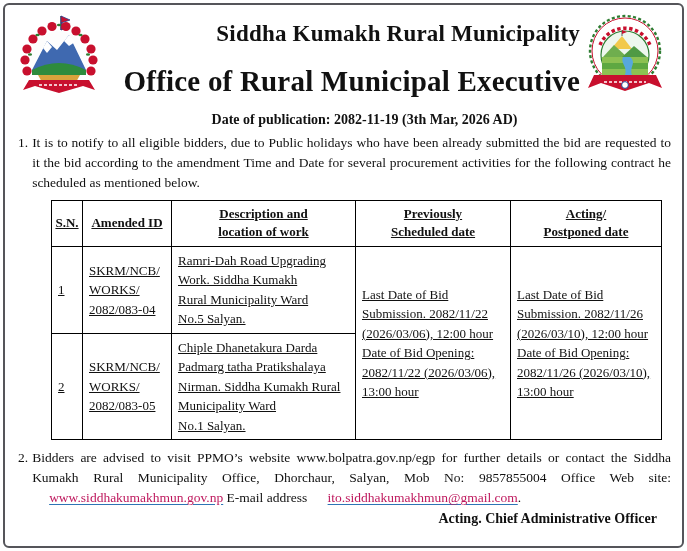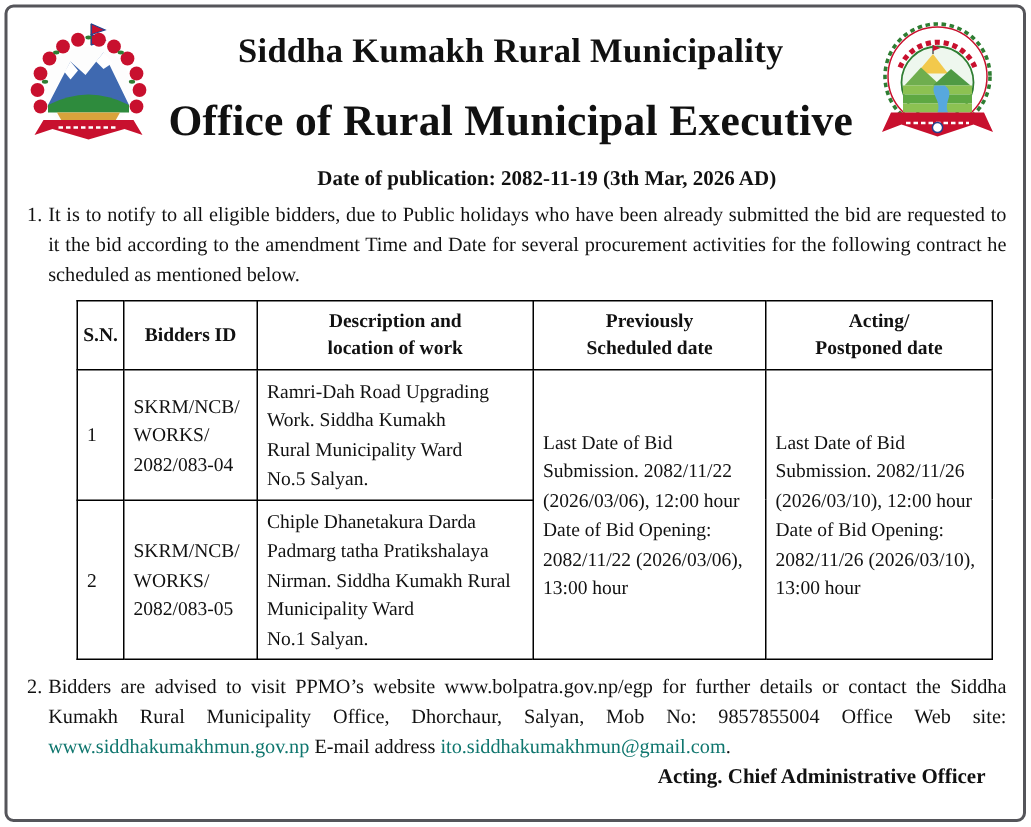--- a/index.html
+++ b/index.html
@@ -1,43 +1,43 @@
 <!DOCTYPE html>
 <html><head>
 <meta charset="utf-8">
 <style>
   html,body{margin:0;padding:0;background:#fff;}
   body{font-family:"Liberation Serif","DejaVu Serif",serif;color:#111;width:687px;height:551px;overflow:hidden;}
   .page{box-sizing:border-box;width:681px;height:545px;margin:3px;border:2px solid #55555a;border-radius:6px;background:#fff;overflow:hidden;}
   
   .header{display:flex;align-items:center;padding:6px 12px 0 12px;height:96px;}
   .logo{flex:0 0 auto;}
-  .titles{flex:1;text-align:center;line-height:1.12;}
+  .titles{flex:1;text-align:right;line-height:1.12;}
   .t1{font-size:23px;font-weight:bold;letter-spacing:.2px;}
   .t2{font-size:29px;font-weight:bold;margin-top:18px;letter-spacing:.2px;}
   .t3{font-size:13px;font-weight:bold;margin-top:6px;}
   
   .bar{margin-top:5px;background:#1d1b1c;color:#fff;text-align:center;font-weight:bold;font-size:18px;height:28px;line-height:28px;}
   
   .pubdate{text-align:center;font-weight:bold;font-size:14px;margin-top:5px;padding-left:42px;}
   
   .para{display:flex;font-size:13.5px;line-height:1.48;padding:0 11px 0 13px;margin-top:5px;}
   .para .num{white-space:nowrap;margin-right:4px;}
   .para .ptext{flex:1;text-align:justify;}
   
-  table{border-collapse:collapse;margin:7px 0 0 46px;table-layout:fixed;}
+  table{border-collapse:collapse;margin:7px 0 0 46px;table-layout:fixed;text-decoration:underline;}
   col.c-sn{width:31px;} col.c-id{width:89px;} col.c-desc{width:184px;} col.c-prev{width:155px;} col.c-amd{width:151px;}
   th,td{border:1.5px solid #000;font-size:13px;box-sizing:border-box;}
   thead th{font-weight:bold;text-align:center;vertical-align:middle;line-height:1.45;height:46px;padding:2px 3px;}
   tbody td{vertical-align:middle;text-align:left;padding:4px 6px;line-height:1.5;}
   tr.r1 td{height:85px;} tr.r2 td{height:103px;}
   td.sn{padding-left:6px;vertical-align:middle;}
   .pre{white-space:pre-line;}
   
-  .link{color:#0f766e;text-decoration-color:#2e74b5;text-underline-offset:2px;cursor:pointer;}
+  .link{color:#be185d;text-decoration:underline;text-decoration-color:#2e74b5;text-underline-offset:2px;cursor:pointer;margin-left:17px;}
   .signature{text-align:right;font-weight:bold;font-size:14px;padding-right:25px;margin-top:3px;}
 </style>
 </head>
 <body>
 
 <div class="page">
 
   <div class="header">
     <div class="logo">
       <svg width="84" height="86" viewBox="0 0 84 86" aria-hidden="true">
@@ -125,21 +125,21 @@
     <colgroup>
         <col class="c-sn">
         <col class="c-id">
         <col class="c-desc">
         <col class="c-prev">
         <col class="c-amd">
       </colgroup>
     <thead>
       <tr>
         <th class="pre">S.N.</th>
-        <th class="pre">Bidders ID</th>
+        <th class="pre">Amended ID</th>
         <th class="pre">Description and
 location of work</th>
         <th class="pre">Previously
 Scheduled date</th>
         <th class="pre">Acting/
 Postponed date</th>
       </tr>
     </thead>
     <tbody>
       <tr class="r1">

